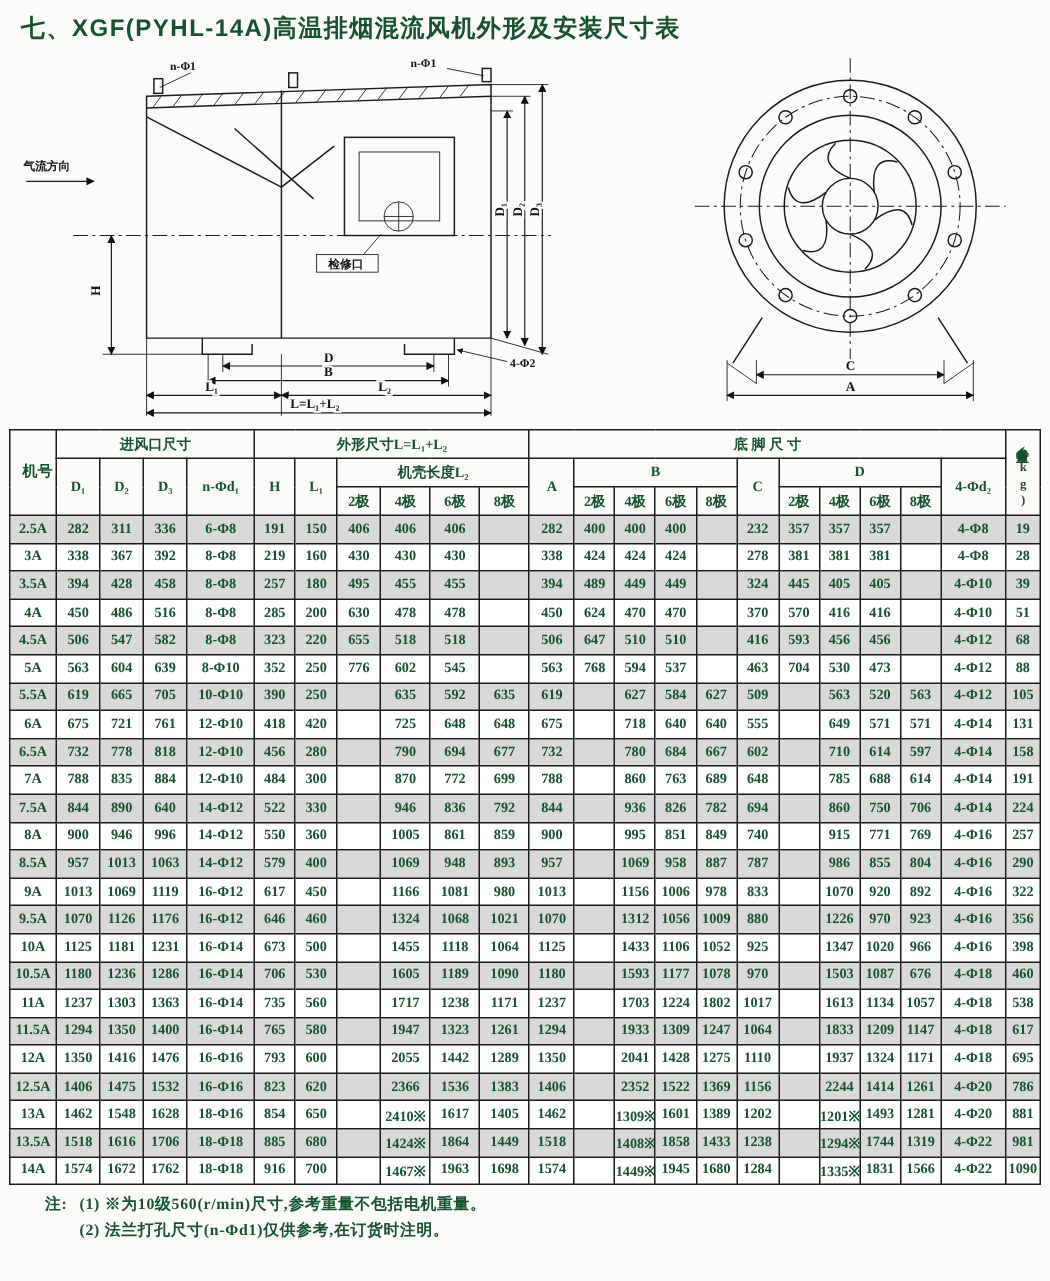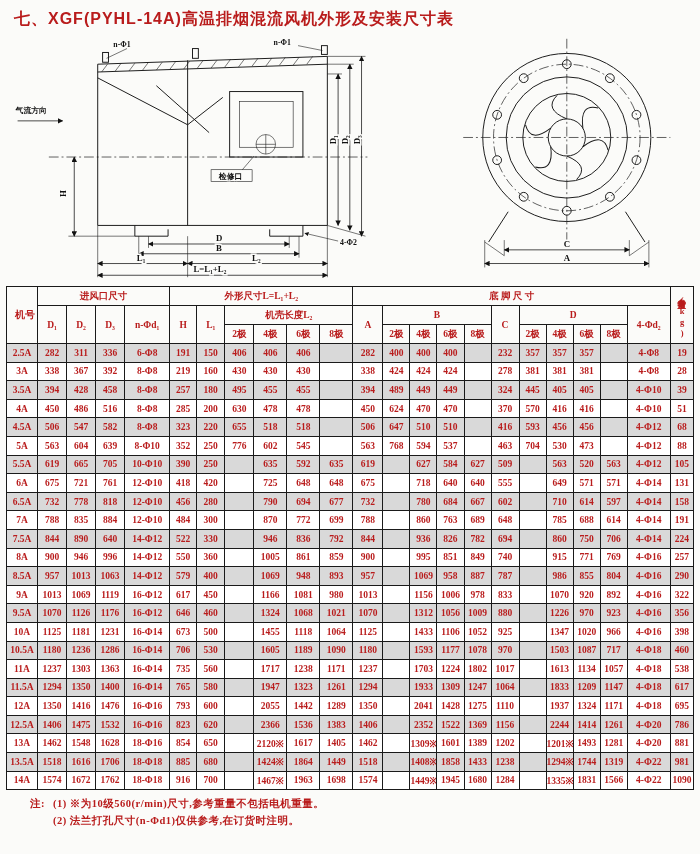--- a/index.html
+++ b/index.html
@@ -1,19 +1,19 @@
 <!DOCTYPE html>
 <html><head>
 <meta charset="utf-8">
 <style>
   * { margin:0; padding:0; box-sizing:border-box; }
   html,body { background:#e8e8e6; }
   .page {
     position:relative; width:700px; height:854px; margin:0 auto;
-    background:#fbfbf9; color:#b91c1c; overflow:hidden;
+    background:#fbfbf9; color:#14532d; overflow:hidden;
     font-family:"Liberation Serif","DejaVu Serif",serif;
   }
   .title {
     font-size:16px; font-weight:bold; letter-spacing:1px;
     padding:9px 0 2px 14px;
     font-family:"Liberation Sans","DejaVu Sans",sans-serif;
   }
   .drawings { display:flex; height:252px;gap:16px; }
   svg { display:block; }
   .ln { stroke:#1a1a1a; stroke-width:1; fill:none; }
@@ -683,21 +683,21 @@
           <td>1090</td>
           <td>1180</td>
           <td></td>
           <td>1593</td>
           <td>1177</td>
           <td>1078</td>
           <td>970</td>
           <td></td>
           <td>1503</td>
           <td>1087</td>
-          <td>717</td>
+          <td>676</td>
           <td>4-Φ18</td>
           <td>460</td>
         </tr>
         <tr>
           <td>11A</td>
           <td>1237</td>
           <td>1303</td>
           <td>1363</td>
           <td>16-Φ14</td>
           <td>735</td>
@@ -796,21 +796,21 @@
         </tr>
         <tr>
           <td>13A</td>
           <td>1462</td>
           <td>1548</td>
           <td>1628</td>
           <td>18-Φ16</td>
           <td>854</td>
           <td>650</td>
           <td></td>
-          <td>2120※</td>
+          <td>2410※</td>
           <td>1617</td>
           <td>1405</td>
           <td>1462</td>
           <td></td>
           <td>1309※</td>
           <td>1601</td>
           <td>1389</td>
           <td>1202</td>
           <td></td>
           <td>1201※</td>

